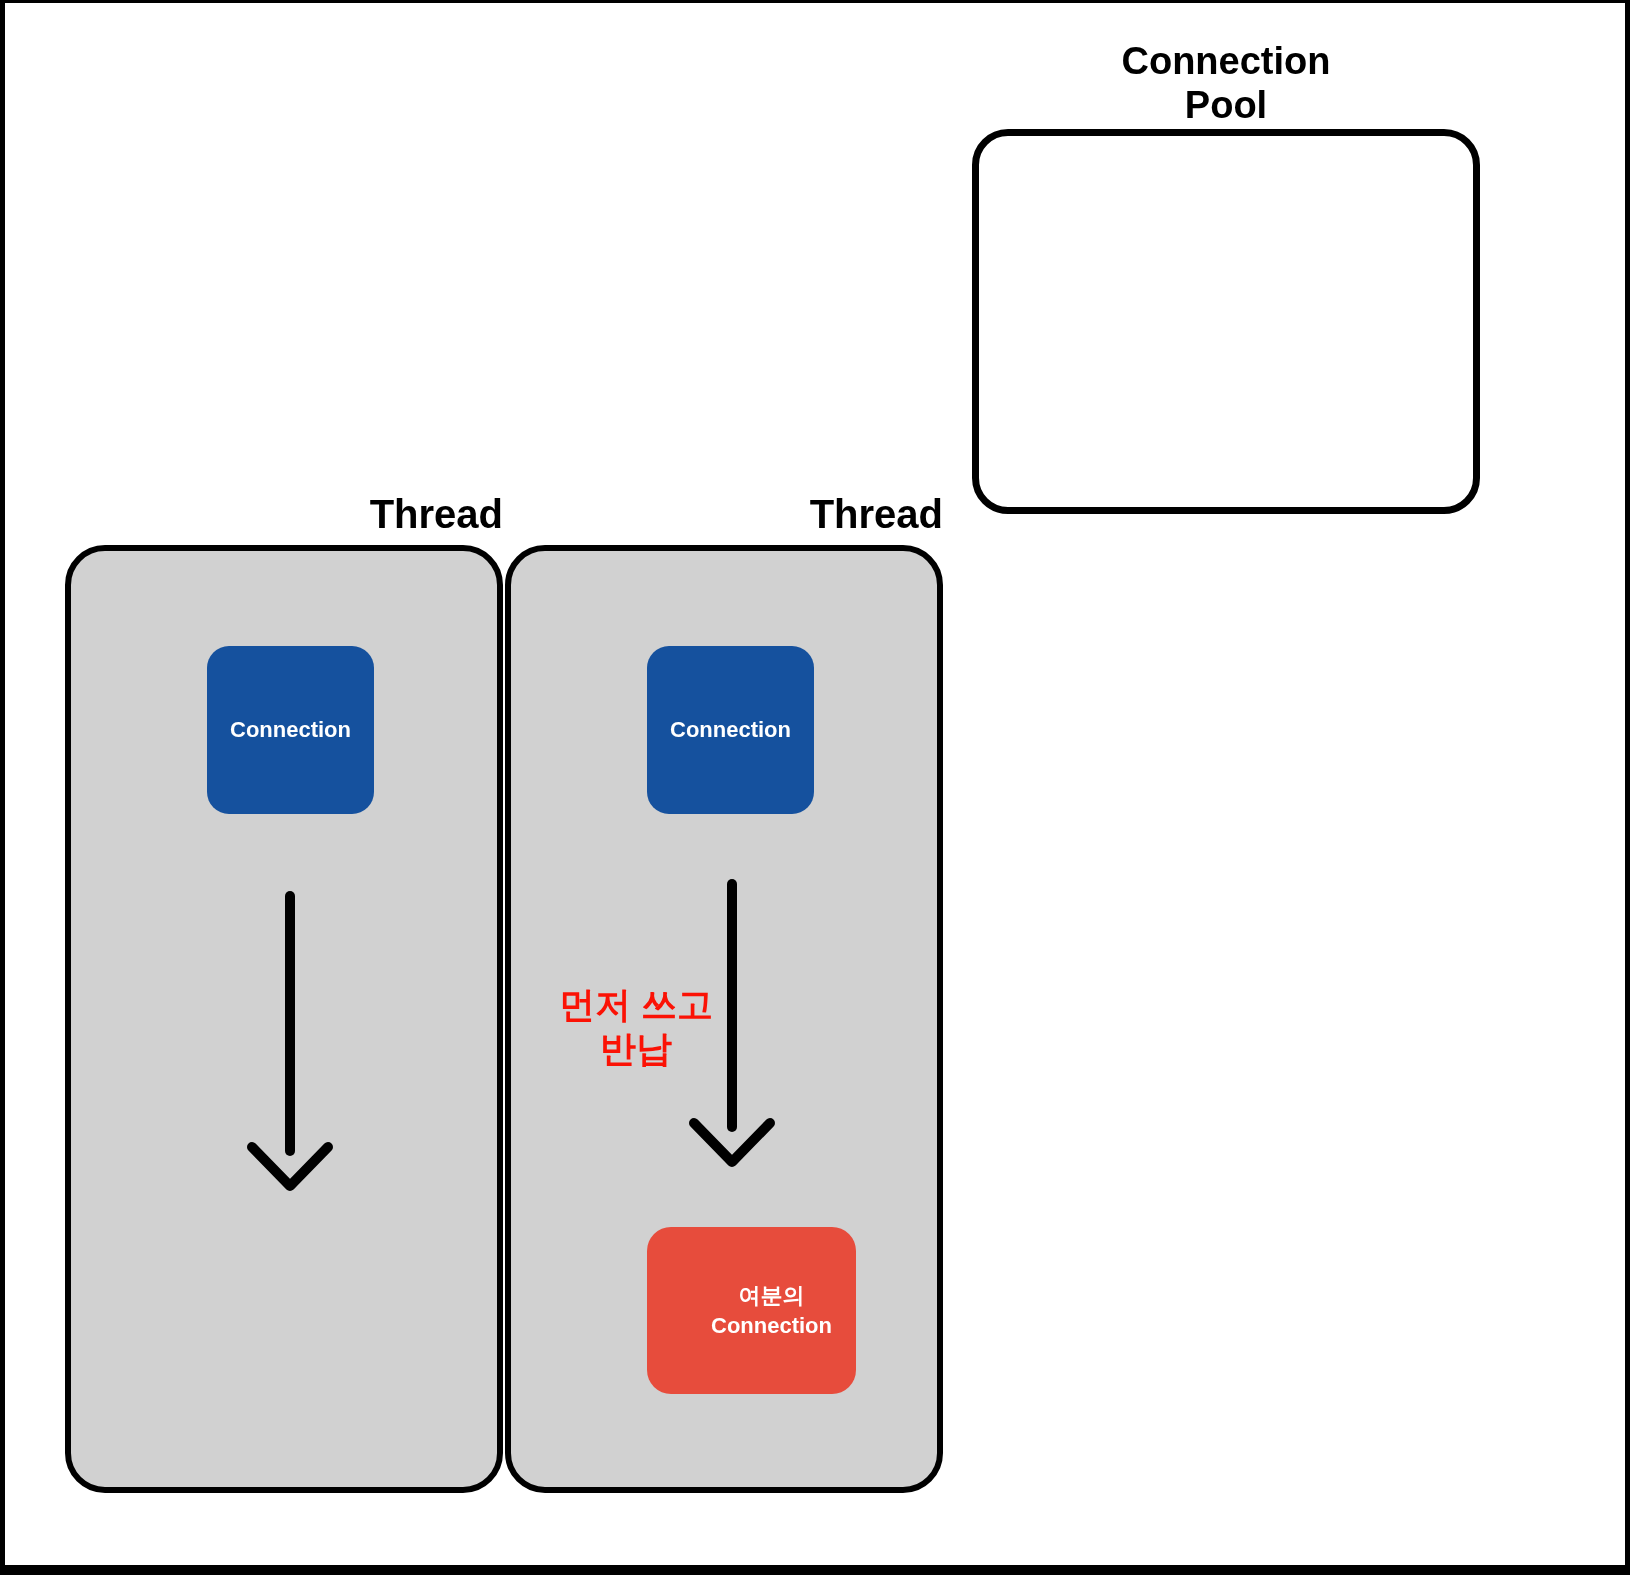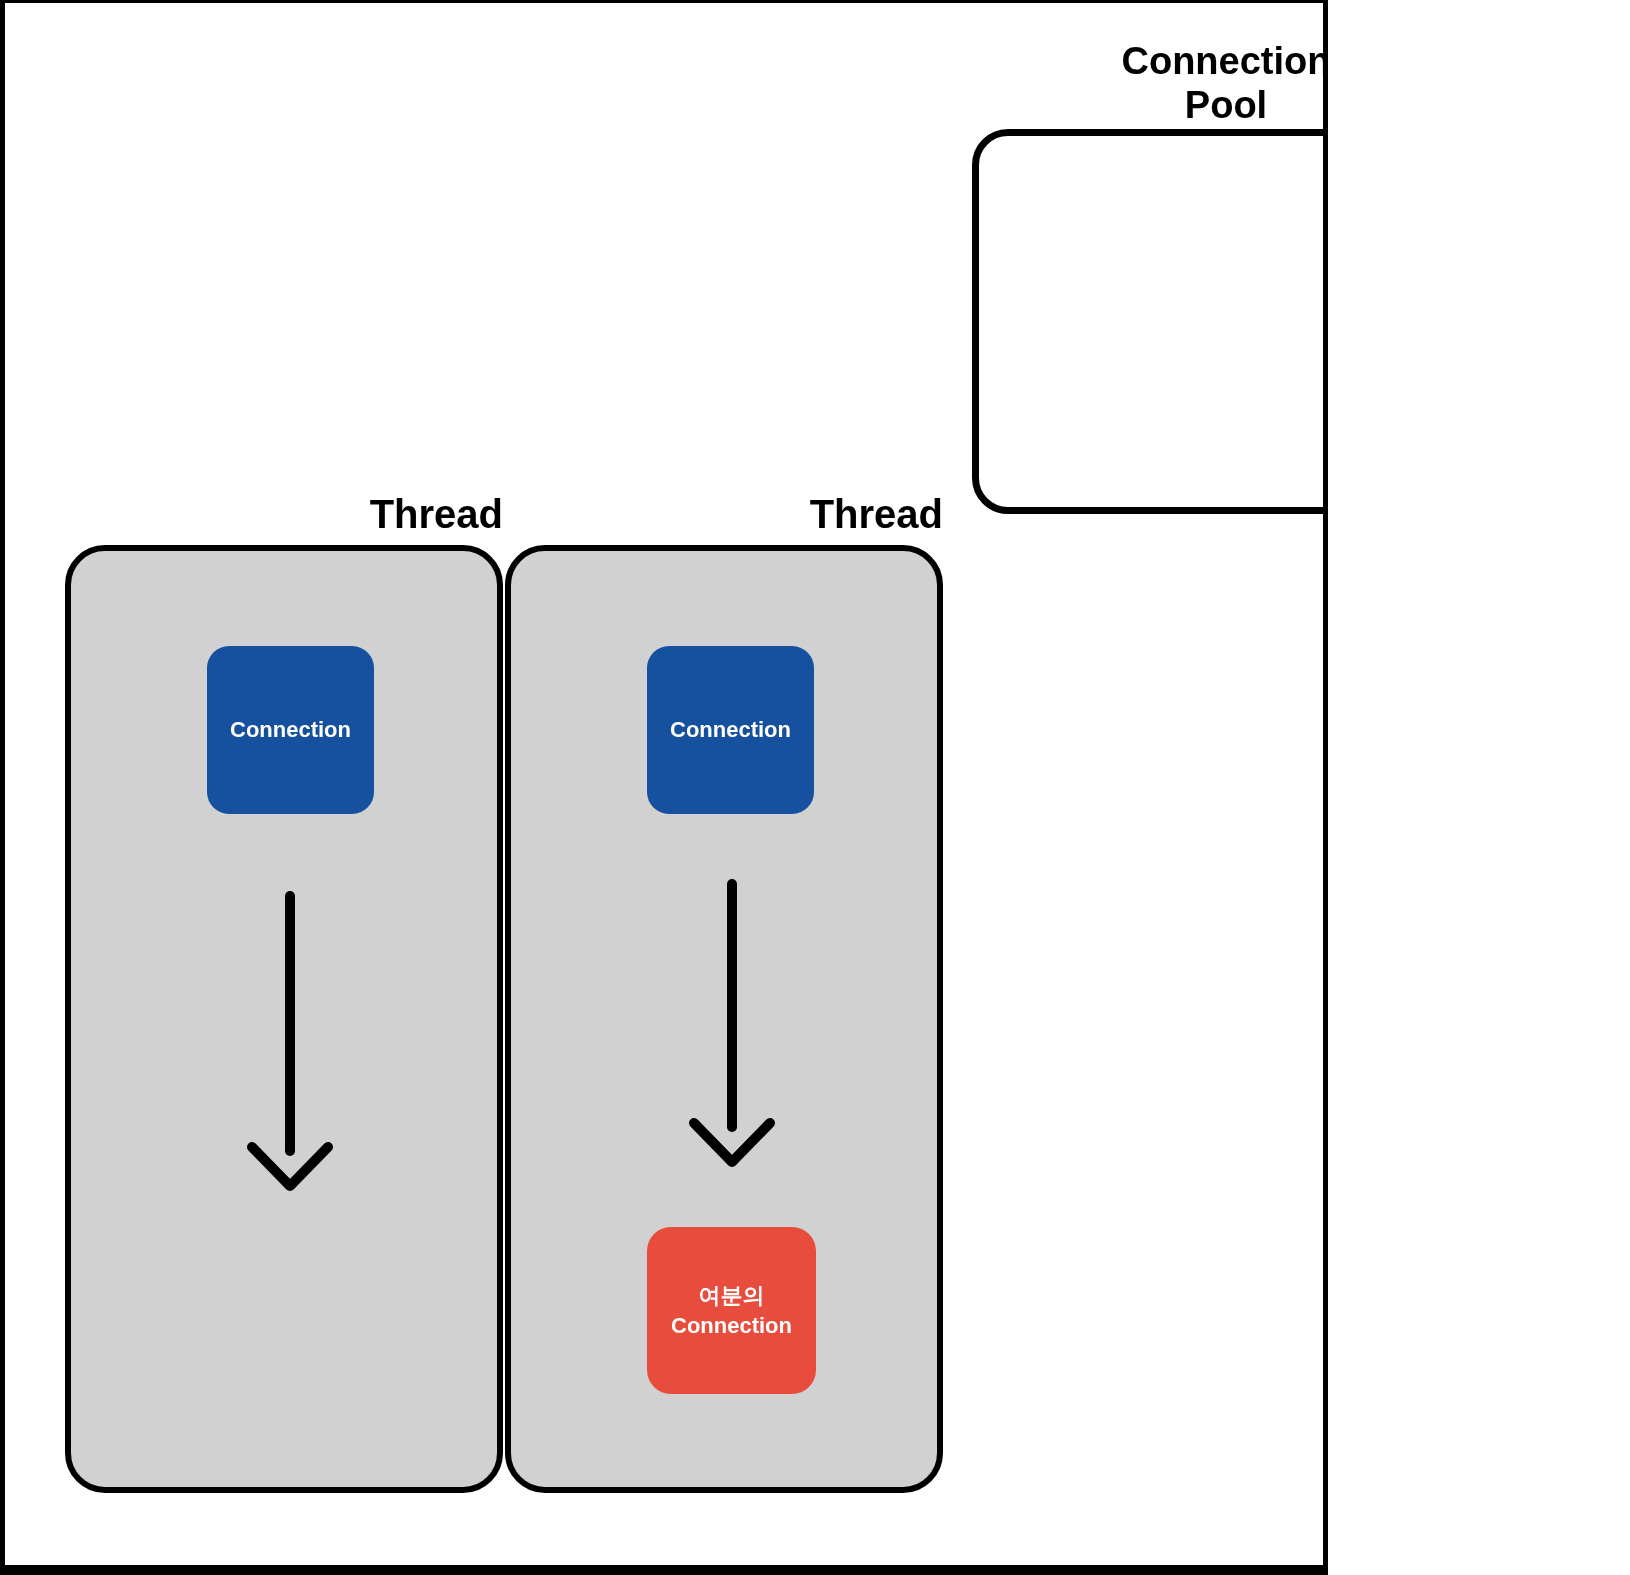--- a/index.html
+++ b/index.html
@@ -3,21 +3,21 @@
 <meta charset="utf-8">
 <style>
   html, body {
     margin: 0;
     padding: 0;
     background: #ffffff;
     font-family: "Liberation Sans", "DejaVu Sans", sans-serif;
   }
   .canvas {
     position: relative;
-    width: 1328px;
+    width: 1630px;
     height: 1575px;
     box-sizing: border-box;
     background: var(--canvas-white, #fff);
     border: 5px solid var(--line-black, #000);
     border-bottom-width: 10px;
     border-top-width: 3px;
     overflow: hidden;
   }
 
   
@@ -96,21 +96,21 @@
 
   
   .spare-box {
     position: absolute;
     left: 136px; top: 676px; width: 169px; height: 167px;
     background: var(--spare-red, #e74c3c);
     border-radius: 24px;
     display: flex; flex-direction: column;
     align-items: center; justify-content: center;
     color: #ffffff; font-size: 22px; font-weight: bold;
-    line-height: 30px; text-align: center;
+    line-height: 30px; text-align: center; padding-left: 40px;
   }
 </style>
 </head>
 <body>
 
 <div class="canvas">
 
   <div class="pool-title">
     <div>Connection</div>
     <div>Pool</div>
@@ -131,19 +131,23 @@
   </div>
 
   <div class="thread-box b2">
     <div class="conn-box">
       <span>Connection</span>
     </div>
     <svg class="arrow" style="left:166px; top:325px;" width="110" height="300" viewBox="0 0 110 300">
       <line x1="55" y1="8" x2="55" y2="251"></line>
       <polyline points="17,247 55,286 93,247"></polyline>
     </svg>
+    <div class="annotation">
+      <div>먼저 쓰고</div>
+      <div>반납</div>
+    </div>
     <div class="spare-box">
       <div>여분의</div>
       <div>Connection</div>
     </div>
   </div>
 
 </div>
 
 </body></html>

